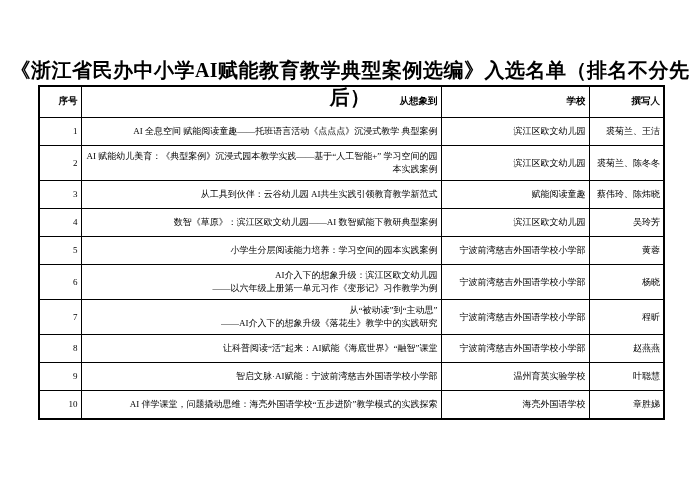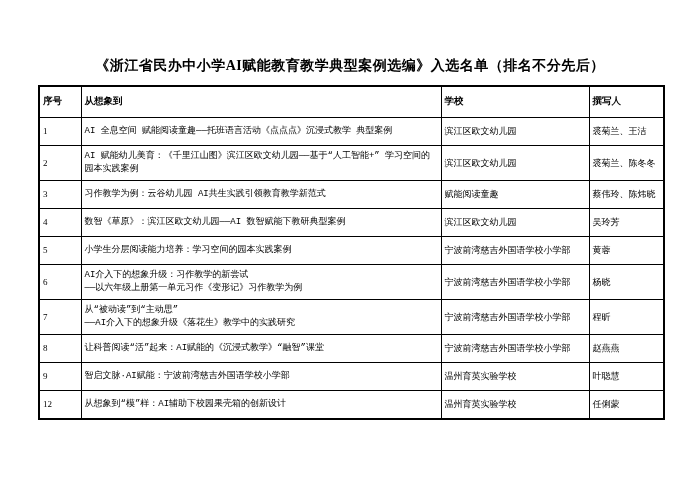--- a/index.html
+++ b/index.html
@@ -1,33 +1,33 @@
 <!DOCTYPE html>
 <html><head>
 <meta charset="utf-8">
 <style>
   html,body{margin:0;padding:0;background:#fff;}
   body{width:700px;height:495px;overflow:hidden;
        font-family:"Liberation Serif","DejaVu Serif",serif;color:#000;}
   .page{position:relative;width:700px;height:495px;background:#fff;}
   .doc-title{position:absolute;top:57px;left:0;width:700px;text-align:center;
-             font-size:14px;font-weight:bold;letter-spacing:0.5px;}
+             font-size:20px;font-weight:bold;letter-spacing:0.5px;}
   table.roster{position:absolute;left:38px;top:85px;width:625px;
                border-collapse:collapse;table-layout:fixed;
                border:2px solid #000;}
   col.c-no{width:42px;}
   col.c-case{width:360px;}
   col.c-school{width:148px;}
   col.c-author{width:75px;}
-  th,td{border:1px solid #000;text-align:left;vertical-align:middle;
+  th,td{border:1px solid #000;text-align:right;vertical-align:middle;
         font-size:9px;line-height:1.4;padding:1px 3px;font-weight:normal;}
   th{font-size:9.5px;font-weight:bold;height:28px;}
   tr.s td{height:25px;}
   tr.d td{height:32px;}
-  td.case-cell{white-space:pre-line;font-family:Liberation Mono, monospace;}
+  td.case-cell{white-space:pre-line;}
 </style>
 </head>
 <body>
 
 <div class="page">
   <div class="doc-title">《浙江省民办中小学AI赋能教育教学典型案例选编》入选名单（排名不分先后）</div>
 
   <table class="roster">
     <colgroup>
       <col class="c-no">
@@ -45,69 +45,69 @@
     </thead>
     <tbody>
       <tr class="s">
         <td>1</td>
         <td class="case-cell">AI 全息空间 赋能阅读童趣——托班语言活动《点点点》沉浸式教学 典型案例</td>
         <td>滨江区欧文幼儿园</td>
         <td>裘菊兰、王洁</td>
       </tr>
       <tr class="d">
         <td>2</td>
-        <td class="case-cell">AI 赋能幼儿美育：《千里江山图》滨江区欧文幼儿园——基于“人工智能+” 学习空间的园本实践案例</td>
+        <td class="case-cell">AI 赋能幼儿美育：《典型案例》沉浸式园本教学实践——基于“人工智能+” 学习空间的园本实践案例</td>
         <td>滨江区欧文幼儿园</td>
         <td>裘菊兰、陈冬冬</td>
       </tr>
       <tr class="s">
         <td>3</td>
-        <td class="case-cell">习作教学为例：云谷幼儿园 AI共生实践引领教育教学新范式</td>
+        <td class="case-cell">从工具到伙伴：云谷幼儿园 AI共生实践引领教育教学新范式</td>
         <td>赋能阅读童趣</td>
         <td>蔡伟玲、陈炜晓</td>
       </tr>
       <tr class="s">
         <td>4</td>
         <td class="case-cell">数智《草原》：滨江区欧文幼儿园——AI 数智赋能下教研典型案例</td>
         <td>滨江区欧文幼儿园</td>
         <td>吴玲芳</td>
       </tr>
       <tr class="s">
         <td>5</td>
         <td class="case-cell">小学生分层阅读能力培养：学习空间的园本实践案例</td>
         <td>宁波前湾慈吉外国语学校小学部</td>
         <td>黄蓉</td>
       </tr>
       <tr class="d">
         <td>6</td>
-        <td class="case-cell">AI介入下的想象升级：习作教学的新尝试
+        <td class="case-cell">AI介入下的想象升级：滨江区欧文幼儿园
 ——以六年级上册第一单元习作《变形记》习作教学为例</td>
         <td>宁波前湾慈吉外国语学校小学部</td>
         <td>杨晓</td>
       </tr>
       <tr class="d">
         <td>7</td>
         <td class="case-cell">从“被动读”到“主动思”
 ——AI介入下的想象升级《落花生》教学中的实践研究</td>
         <td>宁波前湾慈吉外国语学校小学部</td>
         <td>程昕</td>
       </tr>
       <tr class="s">
         <td>8</td>
-        <td class="case-cell">让科普阅读“活”起来：AI赋能的《沉浸式教学》“融智”课堂</td>
+        <td class="case-cell">让科普阅读“活”起来：AI赋能《海底世界》“融智”课堂</td>
         <td>宁波前湾慈吉外国语学校小学部</td>
         <td>赵燕燕</td>
       </tr>
       <tr class="s">
         <td>9</td>
         <td class="case-cell">智启文脉·AI赋能：宁波前湾慈吉外国语学校小学部</td>
         <td>温州育英实验学校</td>
         <td>叶聪慧</td>
       </tr>
       <tr class="s">
-        <td>12</td>
-        <td class="case-cell">从想象到“模”样：AI辅助下校园果壳箱的创新设计</td>
-        <td>温州育英实验学校</td>
-        <td>任俐蒙</td>
+        <td>10</td>
+        <td class="case-cell">AI 伴学课堂，问题撬动思维：海亮外国语学校“五步进阶”教学模式的实践探索</td>
+        <td>海亮外国语学校</td>
+        <td>章胜娣</td>
       </tr>
     </tbody>
   </table>
 </div>
 
 </body></html>

